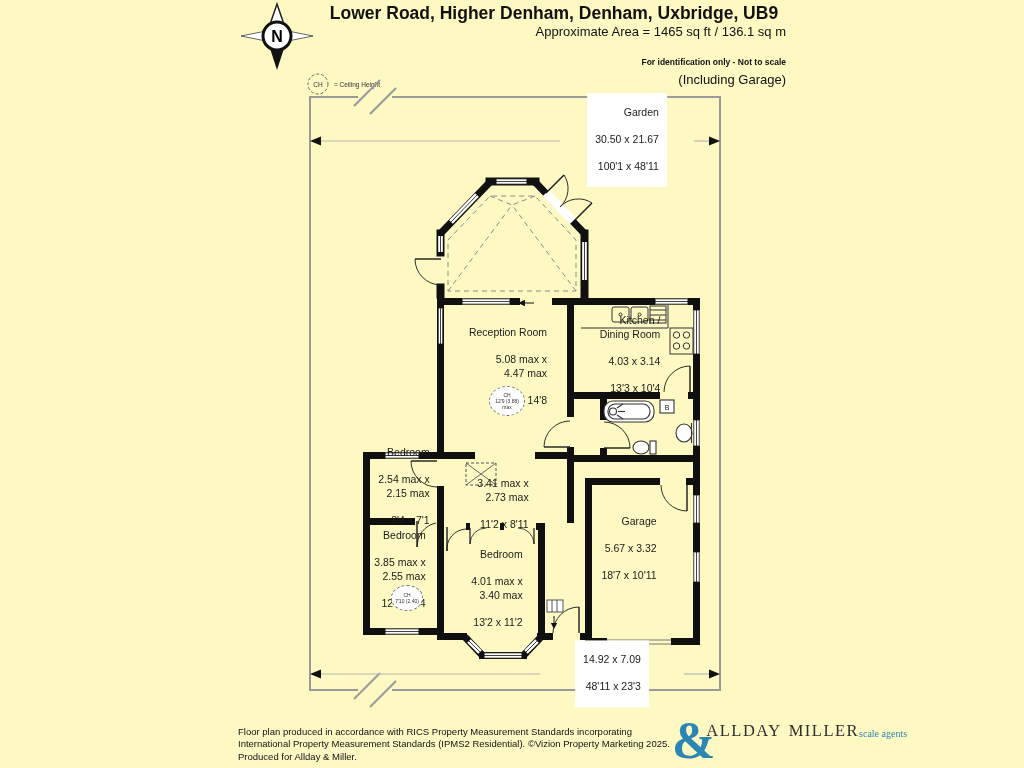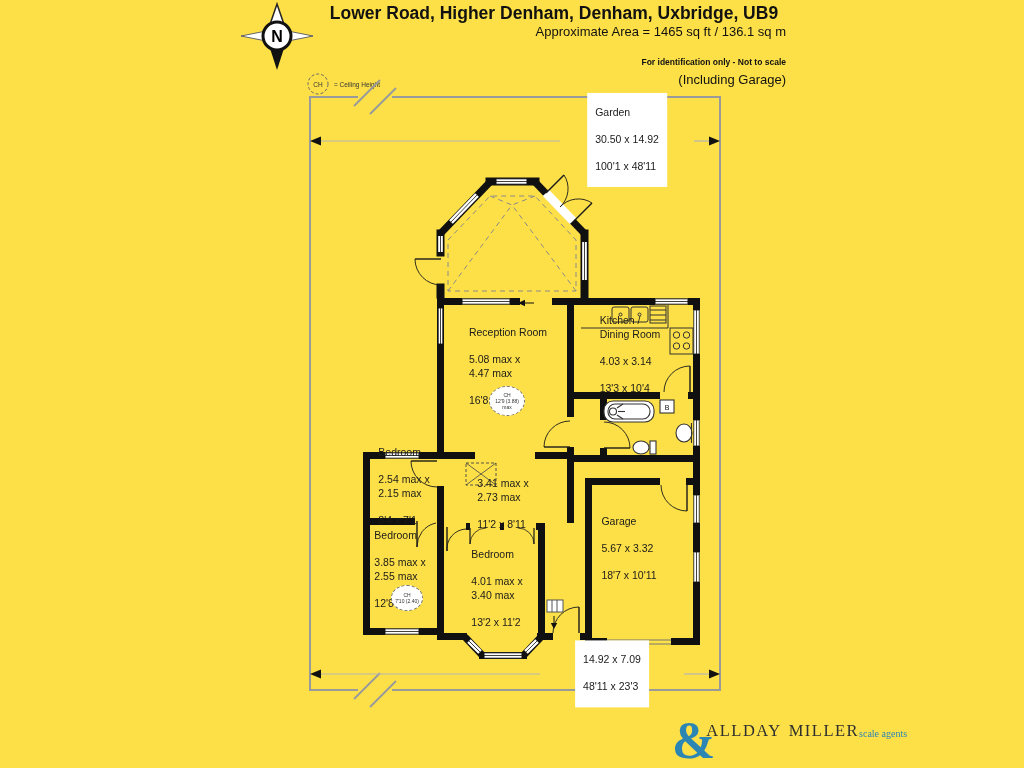--- a/index.html
+++ b/index.html
@@ -1,24 +1,24 @@
 <!DOCTYPE html>
 <html><head>
 <meta charset="utf-8">
 <style>
   html,body{margin:0;padding:0;background:#fff;}
-  .page{position:relative;width:1024px;height:768px;background:#fde047;overflow:hidden;
+  .page{position:relative;width:1024px;height:768px;background:#fef9c3;overflow:hidden;
         font-family:"Liberation Sans","DejaVu Sans",sans-serif;color:#111;}
   .title{position:absolute;left:554px;top:3px;transform:translateX(-50%);
          font-size:17.5px;font-weight:bold;white-space:nowrap;}
   .sub1,.sub2{position:absolute;right:238px;font-size:13px;white-space:nowrap;}
   .sub1{top:24px;} .sub2{top:40px;margin-top:32px;}
   .sub3{position:absolute;right:238px;top:57px;font-size:8.5px;font-weight:bold;white-space:nowrap;padding-left:16px;}
   .plan-svg{position:absolute;left:0;top:0;}
-  .label{position:absolute;transform:translate(-50%,-50%);text-align:left;
+  .label{position:absolute;transform:translate(-50%,-50%);text-align:right;
          font-size:10.5px;line-height:1.28;color:#1a1a1a;white-space:pre-line;}
   .label span{display:block;white-space:pre-line;}
   .measure-bg{background:#fff;padding:0 8px;}
   .ch-badge{position:absolute;transform:translate(-50%,-50%);border:1px dashed #777;
             border-radius:50%;display:flex;align-items:center;justify-content:center;
             font-size:5px;line-height:1.2;text-align:center;white-space:pre-line;
             color:#333;background:#fff;}
   .ch-large{width:34px;height:28px;}
   .ch-small{width:30px;height:24px;}
   .footer-text{position:absolute;left:238px;top:726px;font-size:9.5px;line-height:1.3;
@@ -271,21 +271,21 @@
     </g>
 
     <g stroke="#777" stroke-width="1.2">
       <line x1="607" y1="640" x2="671" y2="640"></line>
       <line x1="607" y1="644" x2="671" y2="644"></line>
     </g>
   </svg>
 
   <div class="label measure-bg" style="left:627px;top:140px">
     <span>Garden</span>
-    <span>30.50 x 14.92</span>
+    <span>30.50 x 21.67</span>
     <span>100'1 x 48'11</span>
   </div>
   <div class="label measure-bg" style="left:612px;top:674px">
     <span>14.92 x 7.09</span>
     <span>48'11 x 23'3</span>
   </div>
 
   <div class="label" style="left:508px;top:367px">
     <span>Reception Room</span>
     <span>5.08 max x
@@ -325,20 +325,23 @@
     <span>4.01 max x
 3.40 max</span>
     <span>13'2 x 11'2</span>
   </div>
   <div class="label" style="left:629px;top:549px">
     <span>Garage</span>
     <span>5.67 x 3.32</span>
     <span>18'7 x 10'11</span>
   </div>
 
+  <div class="footer-text">Floor plan produced in accordance with RICS Property Measurement Standards incorporating
+International Property Measurement Standards (IPMS2 Residential). ©Vizion Property Marketing 2025.
+Produced for Allday &amp; Miller.</div>
   <div class="logo">
     <span class="logo-amp">&amp;</span>
     <span class="logo-col">
       <span class="logo-l1">ALLDAY</span>
       <span class="logo-l2">MILLER</span>
       <span class="logo-l3">scale agents</span>
     </span>
   </div>
 
 </div>

